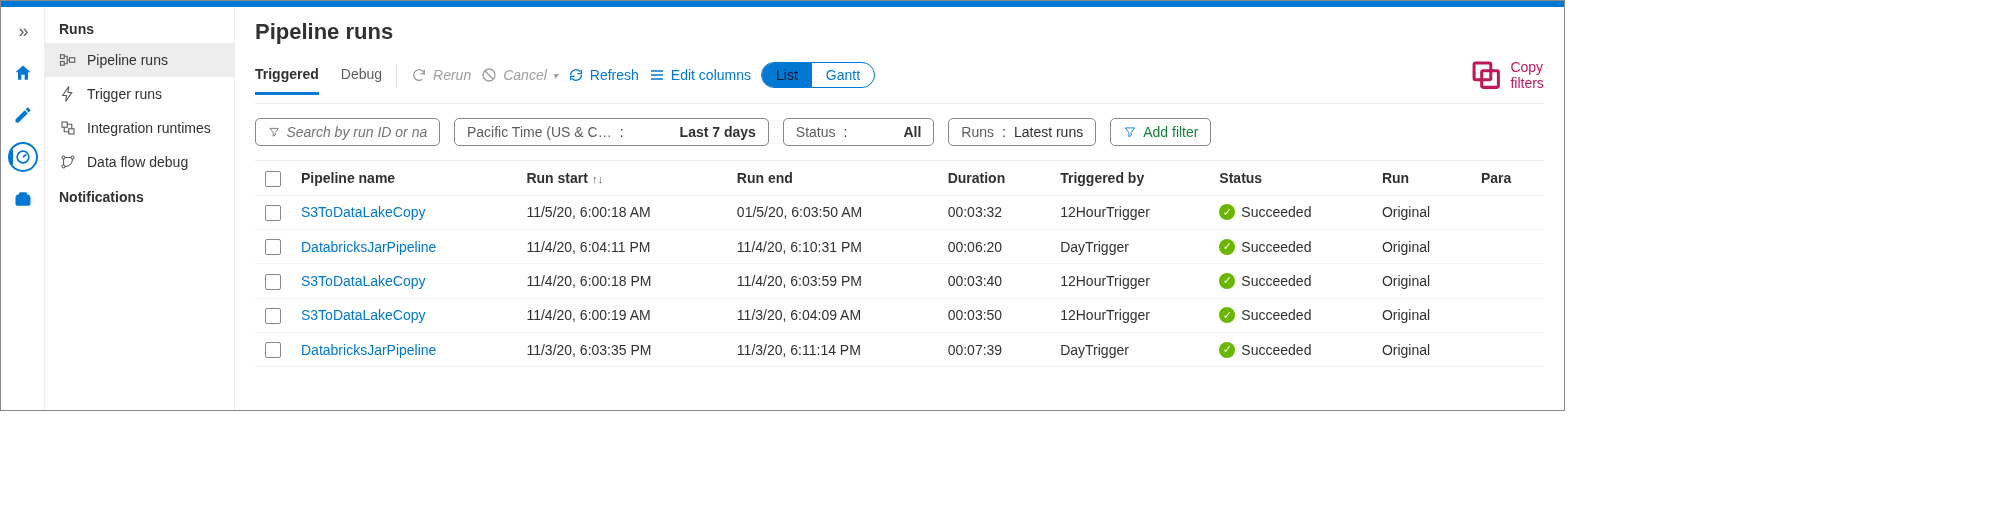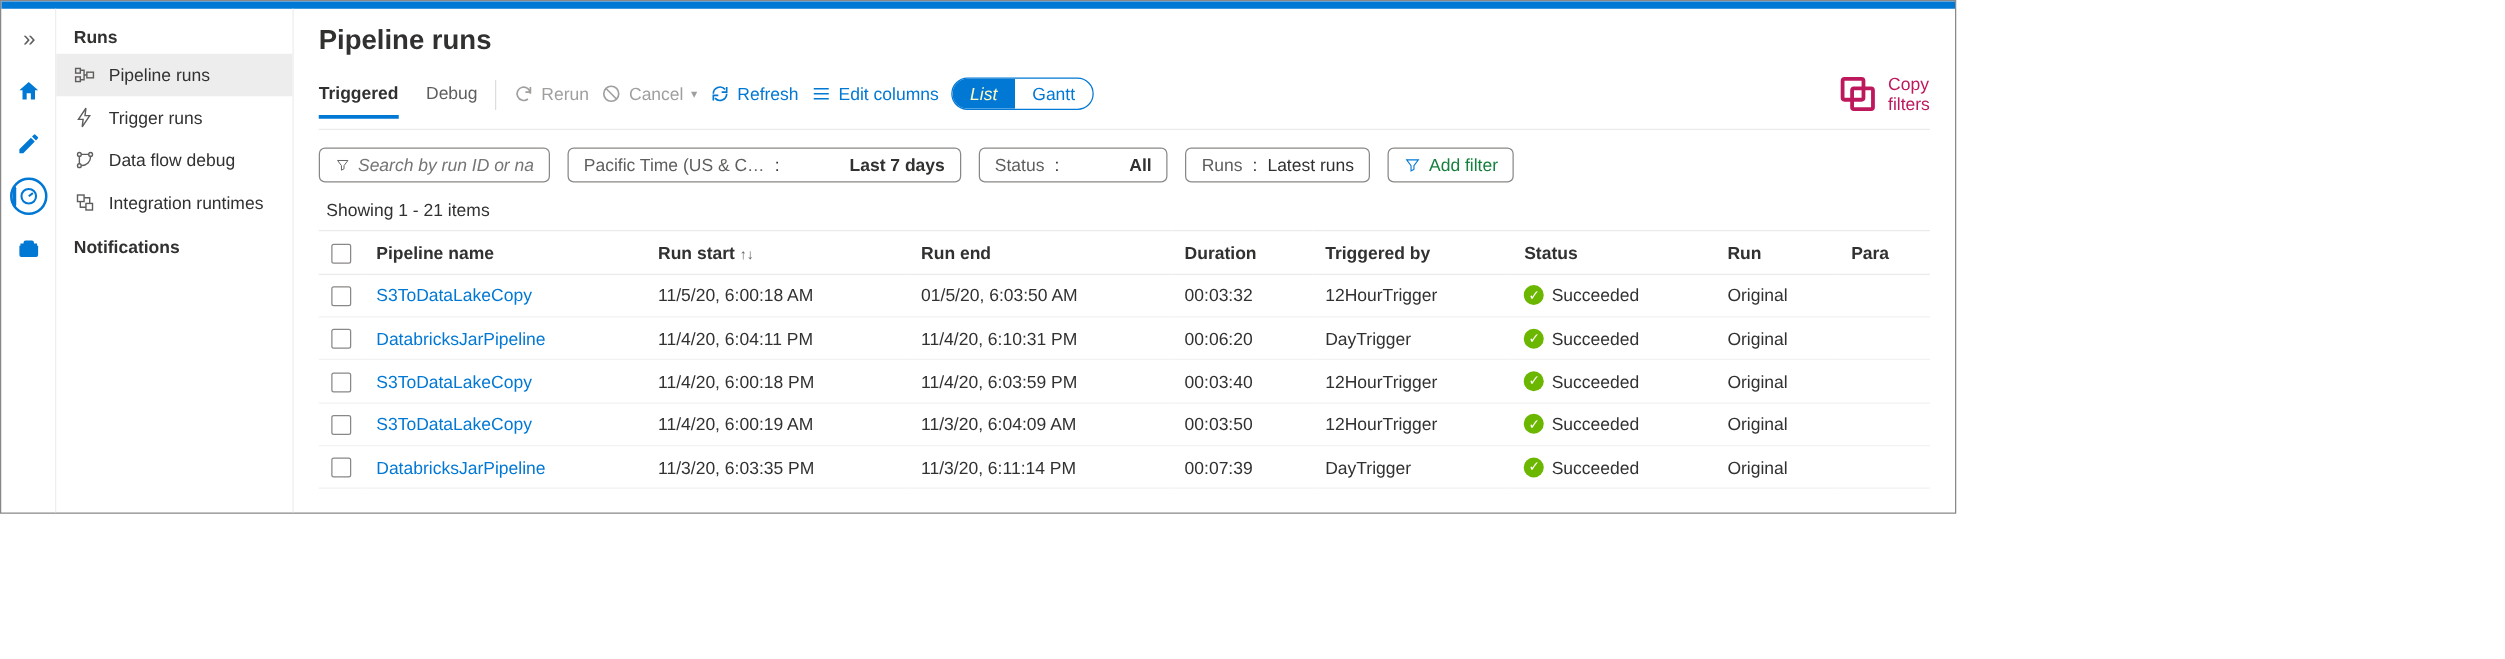--- a/index.html
+++ b/index.html
@@ -21,26 +21,26 @@
   .sidebar .nav-item svg { width:18px; height:18px; flex:0 0 18px; }
   
   .main { flex:1; padding:12px 20px 0 20px; overflow:hidden; }
   .page-title { font-size:22px; font-weight:600; margin-bottom:12px;}
   .tab-row { display:flex; align-items:center; gap:10px; border-bottom:1px solid #edebe9; margin-bottom:14px;}
   .tabs { display:flex; gap:22px; }
   .tab { padding:0 0 10px 0; cursor:pointer; color:#605e5c;}
   .tab.active { color:#323130; font-weight:600; border-bottom:3px solid #0078d4; }
   .vdiv { width:1px; height:24px; background:#ddd; margin:0 4px 8px;}
   .cmd { display:flex; align-items:center; gap:6px; color:#0078d4; cursor:pointer; padding-bottom:10px;}
-  .cmd.disabled { color:#a19f9d; cursor:default;}
+  .cmd.disabled { color:#a19f9d; cursor:default;font-style:italic;}
   .cmd svg { width:16px; height:16px; }
   .chev { font-size:10px; }
   .toggle { display:flex; border:1px solid #0078d4; border-radius:14px; overflow:hidden; margin-bottom:10px; font-size:14px;}
   .toggle .opt { padding:4px 14px; cursor:pointer; color:#0078d4;}
-  .toggle .opt.sel { background:#0078d4; color:#fef9c3;font-style:italic;}
+  .toggle .opt.sel { background:#0078d4; color:#0f172a;}
   .copy { color:#be185d; padding-bottom:10px; display:flex; align-items:center; gap:6px; cursor:pointer;}
   .spacer { flex:1; }
   
   .filters { display:flex; align-items:center; gap:14px; margin-bottom:14px; flex-wrap:wrap;}
   .pill { border:1px solid #8a8886; border-radius:5px; padding:5px 12px; display:flex; align-items:center; gap:6px; font-size:14px; cursor:pointer;}
   .pill.search { width:185px; color:#605e5c;}
   .pill.search input { border:none; outline:none; font-style:italic; font-size:14px; color:#605e5c; width:100%; background:transparent;}
   .pill .label { color:#605e5c; }
   .pill .val { color:#323130; font-weight:600;margin-left:48px;}
   .pill .sep { margin:0 2px;}
@@ -100,35 +100,35 @@
       <span>Pipeline runs</span>
     </div>
     <div class="nav-item">
       <svg viewBox="0 0 24 24" fill="none" stroke="#605e5c" stroke-width="1.5">
           <path d="M13 2L5 14h5l-1 8 8-12h-5z"></path>
         </svg>
       <span>Trigger runs</span>
     </div>
     <div class="nav-item">
       <svg viewBox="0 0 24 24" fill="none" stroke="#605e5c" stroke-width="1.5">
+          <rect x="4" y="4" width="7" height="7"></rect>
+          <rect x="13" y="13" width="7" height="7"></rect>
+          <path d="M11 7h6v6M13 17H7v-6"></path>
+        </svg>
+      <span>Integration runtimes</span>
+    </div>
+    <div class="nav-item">
+      <svg viewBox="0 0 24 24" fill="none" stroke="#605e5c" stroke-width="1.5">
           <circle cx="6" cy="6" r="2"></circle>
           <circle cx="18" cy="6" r="2"></circle>
           <circle cx="6" cy="18" r="2"></circle>
           <path d="M8 6h8M6 8v8M8 18c6 0 10-4 10-10"></path>
         </svg>
       <span>Data flow debug</span>
     </div>
-    <div class="nav-item">
-      <svg viewBox="0 0 24 24" fill="none" stroke="#605e5c" stroke-width="1.5">
-          <rect x="4" y="4" width="7" height="7"></rect>
-          <rect x="13" y="13" width="7" height="7"></rect>
-          <path d="M11 7h6v6M13 17H7v-6"></path>
-        </svg>
-      <span>Integration runtimes</span>
-    </div>
     <div class="nav-title">Notifications</div>
   </div>
 
   <div class="main">
     <div class="page-title">Pipeline runs</div>
 
     <div class="tab-row">
       <div class="tabs">
         <div class="tab active">Triggered</div>
         <div class="tab">Debug</div>
@@ -197,21 +197,20 @@
         <span>Latest runs</span>
       </div>
       <div class="pill add">
         <svg viewBox="0 0 24 24" fill="none" stroke="#0078d4" stroke-width="1.5">
             <path d="M4 5h16l-6 8v5l-4 2v-7z"></path>
           </svg>
         <span>Add filter</span>
       </div>
     </div>
 
-    <div class="count">Showing 1 - 21 items</div>
 
     <table class="table">
       <thead>
         <tr>
           <th style="width:30px"><span class="chk"></span></th>
           <th>Pipeline name</th>
           <th><span>Run start</span><span class="sort">↑↓</span></th>
           <th>Run end</th>
           <th>Duration</th>
           <th>Triggered by</th>

